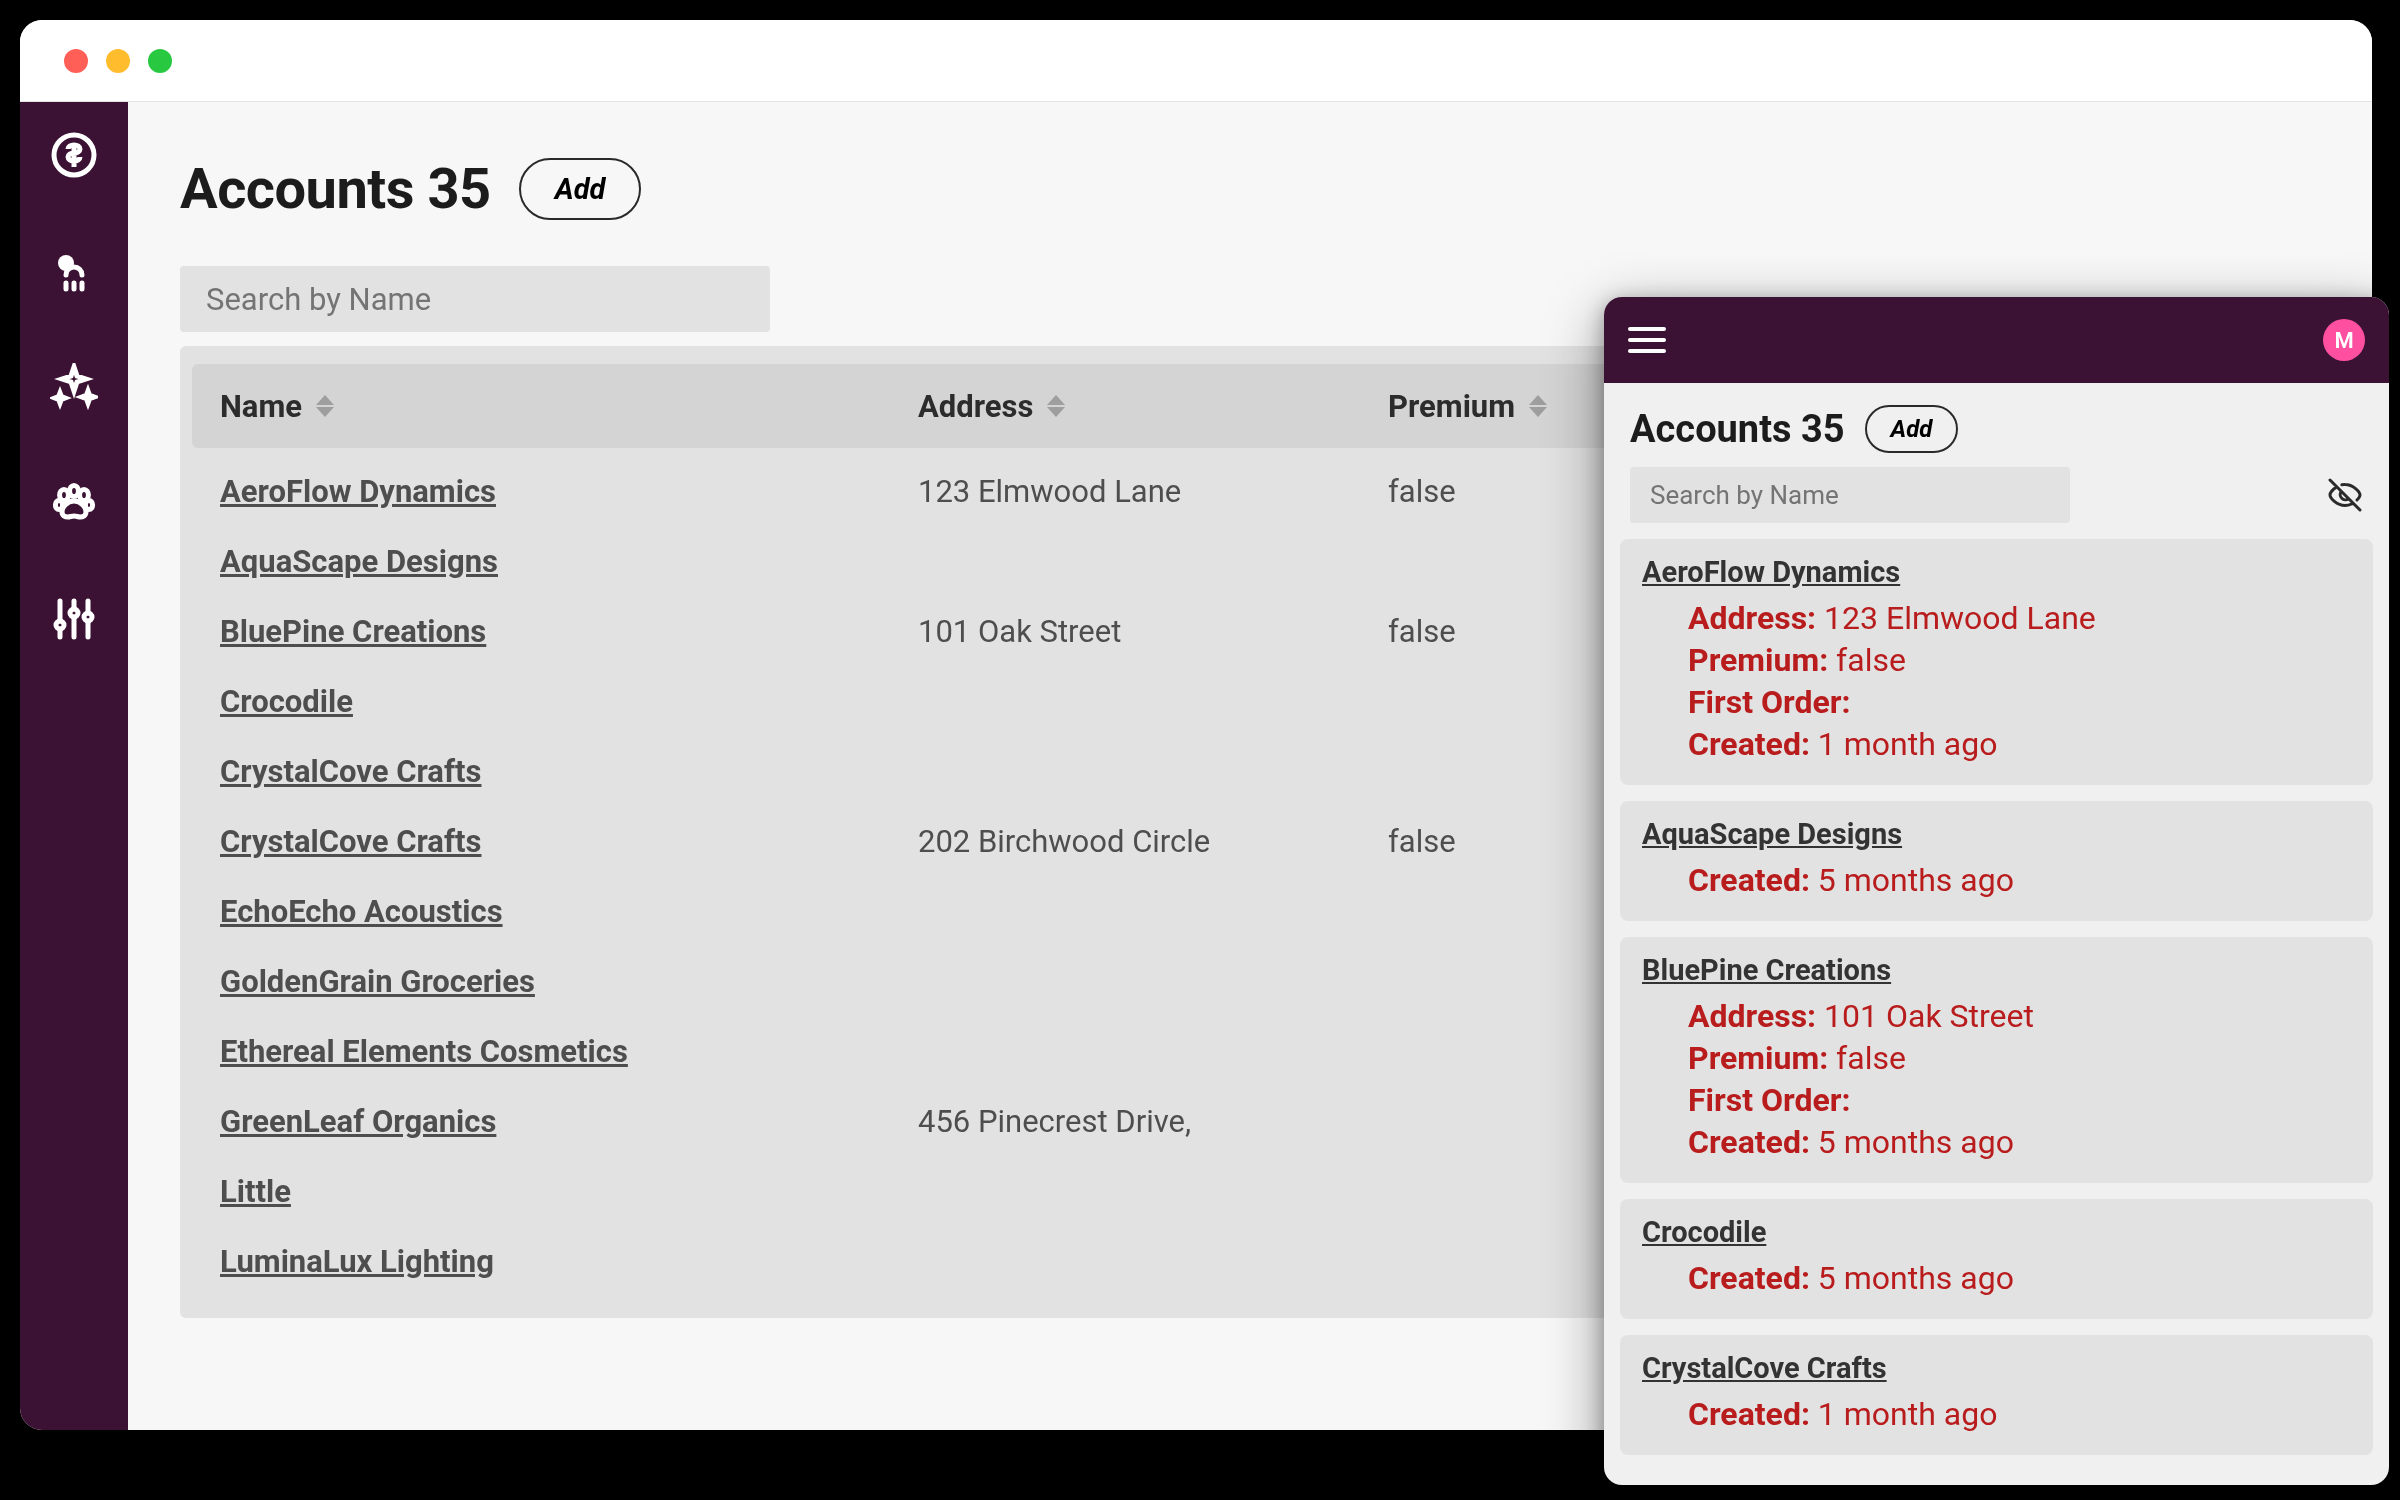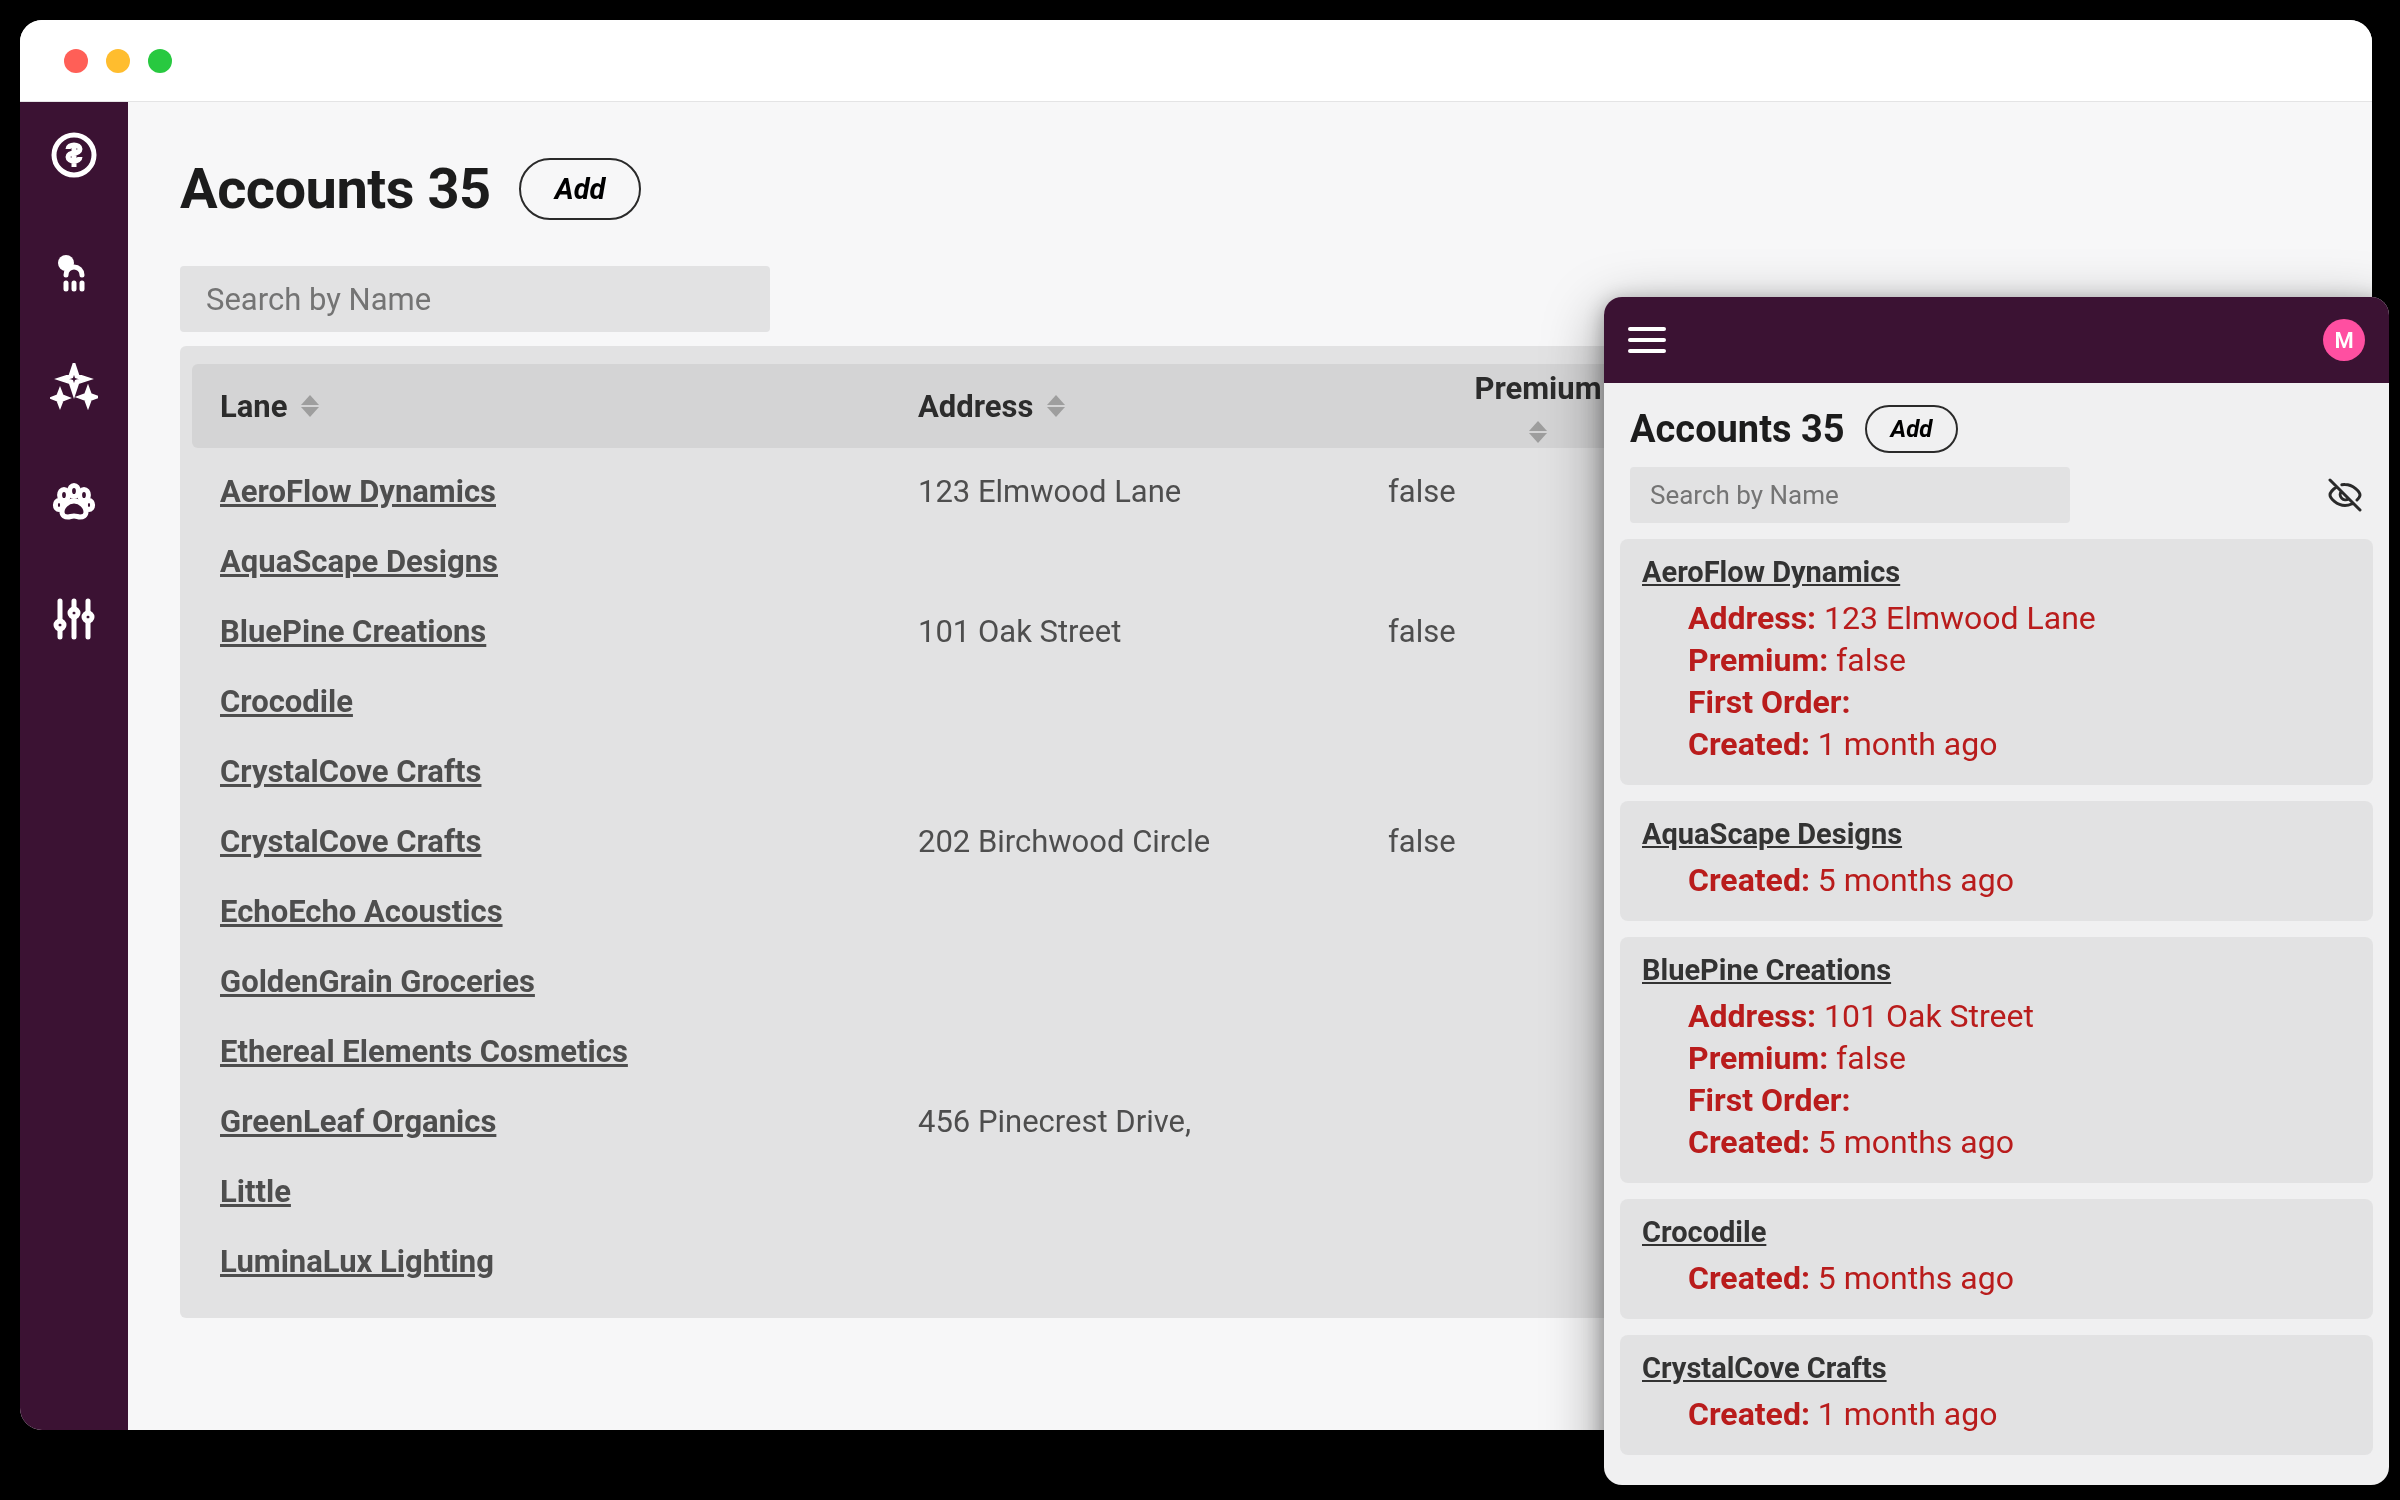--- a/index.html
+++ b/index.html
@@ -19,21 +19,21 @@
   .pill-btn { border:2.5px solid #2a2a2a; background:transparent; border-radius:999px; padding:12px 34px; font-size:29px; font-weight:700; cursor:pointer;font-style:italic; }
   .search { width:590px; height:66px; background:#e2e2e3; border:none; border-radius:4px; padding:0 26px; font-size:31px; color:#4d4d4d; margin-bottom:14px; }
   .search::placeholder{color:#747474;}
   .table-wrap { background:#e2e2e3; border-radius:6px; padding:18px 0 22px 0; width:1940px; }
   .thead, .trow { display:flex; align-items:center; padding:0 28px; }
   .thead { background:#d4d4d5; border-radius:6px; margin:0 12px 8px 12px; height:84px; }
   .th { font-size:31px; font-weight:700; color:#2c2c2c; display:flex; align-items:center; gap:14px; }
   .sortarrows { display:inline-flex; flex-direction:column; gap:2px; }
   .sortarrows span { width:0;height:0;border-left:9px solid transparent;border-right:9px solid transparent; }
   .sortarrows .up{border-bottom:10px solid #9e9e9e;} .sortarrows .dn{border-top:10px solid #9e9e9e;}
-  .col-name{width:670px;} .col-addr{width:470px;margin-left:28px;} .col-prem{width:300px;flex-direction:column;}
+  .col-name{width:670px;} .col-addr{width:470px;margin-left:28px;} .col-prem{width:300px;}
   .trow { height:70px; margin:0 12px; }
   .trow a { font-size:31px; font-weight:700; color:#4e4e4e; text-decoration:underline; }
   .trow .cell { font-size:31px; color:#4e4e4e; }
   
   .mobile { position:absolute; top:297px; left:1604px; width:785px; height:1188px; background:#f0f0f1; border-radius:18px; overflow:hidden; box-shadow:0 18px 60px rgba(0,0,0,0.4), 0 4px 20px rgba(0,0,0,0.3); display:flex; flex-direction:column; }
   .m-top { height:86px; background:#3b1233; display:flex; align-items:center; justify-content:space-between; padding:0 24px; }
   .hamburger { display:flex; flex-direction:column; gap:7px; cursor:pointer;}
   .hamburger span{width:38px;height:4px;background:#fff;border-radius:2px;}
   .avatar { width:42px;height:42px;border-radius:50%;background:#ff4fa1;color:#fff;display:flex;align-items:center;justify-content:center;font-size:22px;font-weight:600;}
   .m-head { display:flex; align-items:center; gap:20px; padding:22px 26px 14px; }
@@ -102,21 +102,21 @@
 
     <div class="main">
       <div class="heading">
         <h1><span>Accounts</span> <span>35</span></h1>
         <button class="pill-btn">Add</button>
       </div>
       <input class="search" placeholder="Search by Name" style="">
       <div class="table-wrap">
         <div class="thead">
           <div class="th col-name">
-              <span>Lane</span>
+              <span>Name</span>
               <span class="sortarrows">
                 <span class="up"></span>
                 <span class="dn"></span>
               </span>
             </div>
           <div class="th col-addr">
               <span>Address</span>
               <span class="sortarrows">
                 <span class="up"></span>
                 <span class="dn"></span>

